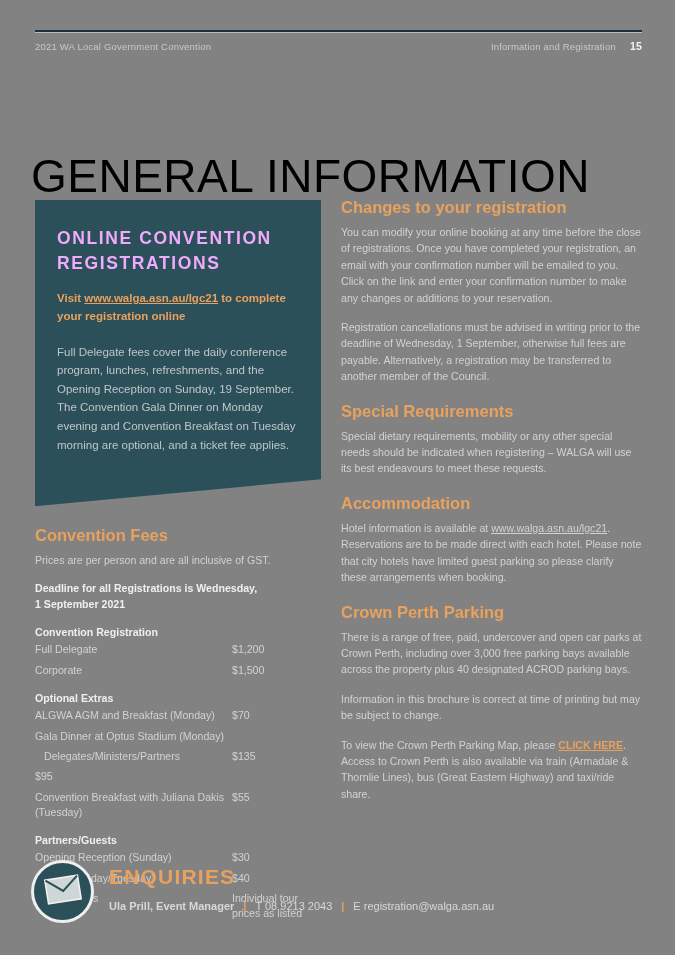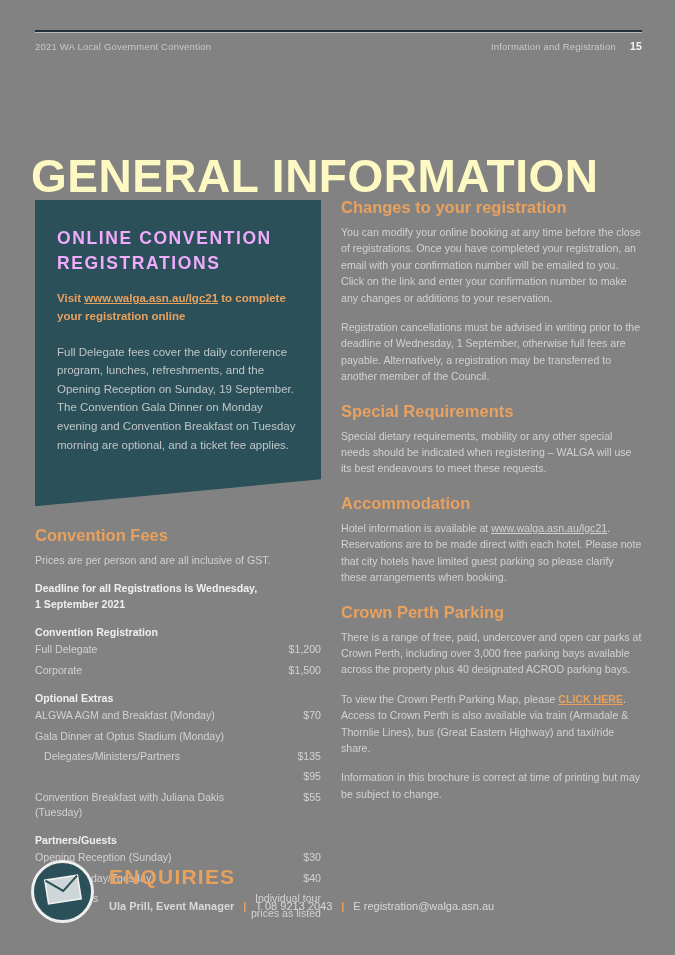--- a/index.html
+++ b/index.html
@@ -7,22 +7,22 @@
     position:relative;width:675px;height:955px;background:#828282;
     font-family:"Liberation Sans",sans-serif;overflow:hidden;margin:0 auto;
   }
   
   .top-rule{position:absolute;left:35px;right:33px;top:30px;height:2px;
     background:#20303a;box-shadow:0 1px 0 rgba(255,255,255,.45);}
   .header-row{position:absolute;left:35px;right:33px;top:40px;display:flex;
     justify-content:space-between;align-items:baseline;font-size:9.5px;color:#c9c9c9;letter-spacing:.2px;}
   .header-right{display:flex;align-items:baseline;gap:14px;}
   .page-num{color:#f4f4f4;font-weight:700;font-size:10.5px;}
-  .page-title{position:absolute;left:31px;top:118px;font-size:46px;font-weight:700;
-    color:#fef9c3;letter-spacing:.5px;white-space:nowrap;}
+  .page-title{position:absolute;left:31px;top:118px;font-size:46px;font-weight:400;
+    color:#000000;letter-spacing:.5px;white-space:nowrap;}
   
   .left-col{position:absolute;left:35px;top:200px;width:286px;}
   .right-col{position:absolute;left:341px;top:198px;width:301px;}
   
   .promo{background:#2b505a;min-height:237px;box-sizing:border-box;
     padding:26px 20px 52px 22px;
     clip-path:polygon(0 0,100% 0,100% calc(100% - 27px),0 100%);}
   .promo-title{margin:0 0 12px;font-size:17.5px;font-weight:700;letter-spacing:1.6px;
     line-height:1.45;color:#f0abfc;}
   .promo-visit{margin:0 0 17px;font-size:11.5px;font-weight:700;color:#e9a15e;line-height:1.6;}
@@ -34,21 +34,21 @@
   p.body{margin:0 0 13px;font-size:10.6px;line-height:1.55;color:#d2d2d2;}
   a.glink{color:#d2d2d2;text-decoration:underline;}
   a.olink{color:#e9a15e;text-decoration:underline;font-weight:700;}
   
   .fees{margin-top:20px;}
   .deadline{font-size:10.6px;font-weight:700;color:#eef0f0;line-height:1.5;margin:12px 0 0;width:230px;}
   .fee-group-title{font-size:10.6px;font-weight:700;color:#eef0f0;margin:14px 0 4px;}
   .fee-row{display:flex;font-size:10.6px;color:#d2d2d2;line-height:1.45;margin:0 0 5px;}
   .fee-label{flex:none;width:197px;padding-right:6px;box-sizing:border-box;}
   .fee-label.indent{padding-left:9px;}
-  .fee-value{flex:1;text-align:right;}
+  .fee-value{flex:1;}
   
   .enquiries{position:absolute;left:31px;top:860px;display:flex;align-items:flex-start;}
   .env-badge{flex:none;width:63px;height:63px;border-radius:50%;background:#2b505a;
     border:3px solid #efefef;box-sizing:border-box;display:flex;align-items:center;justify-content:center;}
   .env-badge svg{transform:rotate(-9deg);}
   .enq-text{margin-left:15px;padding-top:5px;}
   .enq-h{margin:0 0 11px;font-size:21px;font-weight:700;letter-spacing:1.2px;color:#e9a15e;}
   .enq-line{font-size:11px;color:#d8d8d8;}
   .enq-line .name{font-weight:700;}
   .enq-sep{color:#e9a15e;font-weight:700;margin:0 9px;}
@@ -151,22 +151,22 @@
     </div>
 
     <div>
       <h3 class="section-h mt">Accommodation</h3>
       <p class="body"><span>Hotel information is available at </span><a href="#" class="glink">www.walga.asn.au/lgc21</a><span>. Reservations are to be made direct with each hotel. Please note that city hotels have limited guest parking so please clarify these arrangements when booking.</span></p>
     </div>
 
     <div>
       <h3 class="section-h mt">Crown Perth Parking</h3>
       <p class="body">There is a range of free, paid, undercover and open car parks at Crown Perth, including over 3,000 free parking bays available across the property plus 40 designated ACROD parking bays.</p>
+      <p class="body">Information in this brochure is correct at time of printing but may be subject to change.</p>
       <p class="body"><span>To view the Crown Perth Parking Map, please </span><a href="#" class="olink">CLICK HERE</a><span>. Access to Crown Perth is also available via train (Armadale &amp; Thornlie Lines), bus (Great Eastern Highway) and taxi/ride share.</span></p>
-      <p class="body">Information in this brochure is correct at time of printing but may be subject to change.</p>
     </div>
   </div>
 
   <div class="enquiries">
     <div class="env-badge">
       <span>
         <svg width="36" height="27" viewBox="0 0 36 27">
           <rect x="1.5" y="1.5" width="33" height="24" fill="#cfd6d7" stroke="#f0f0f0" stroke-width="1.6"></rect>
           <polyline points="2,2 18,15 34,2" fill="none" stroke="#2b505a" stroke-width="2"></polyline>
         </svg>

